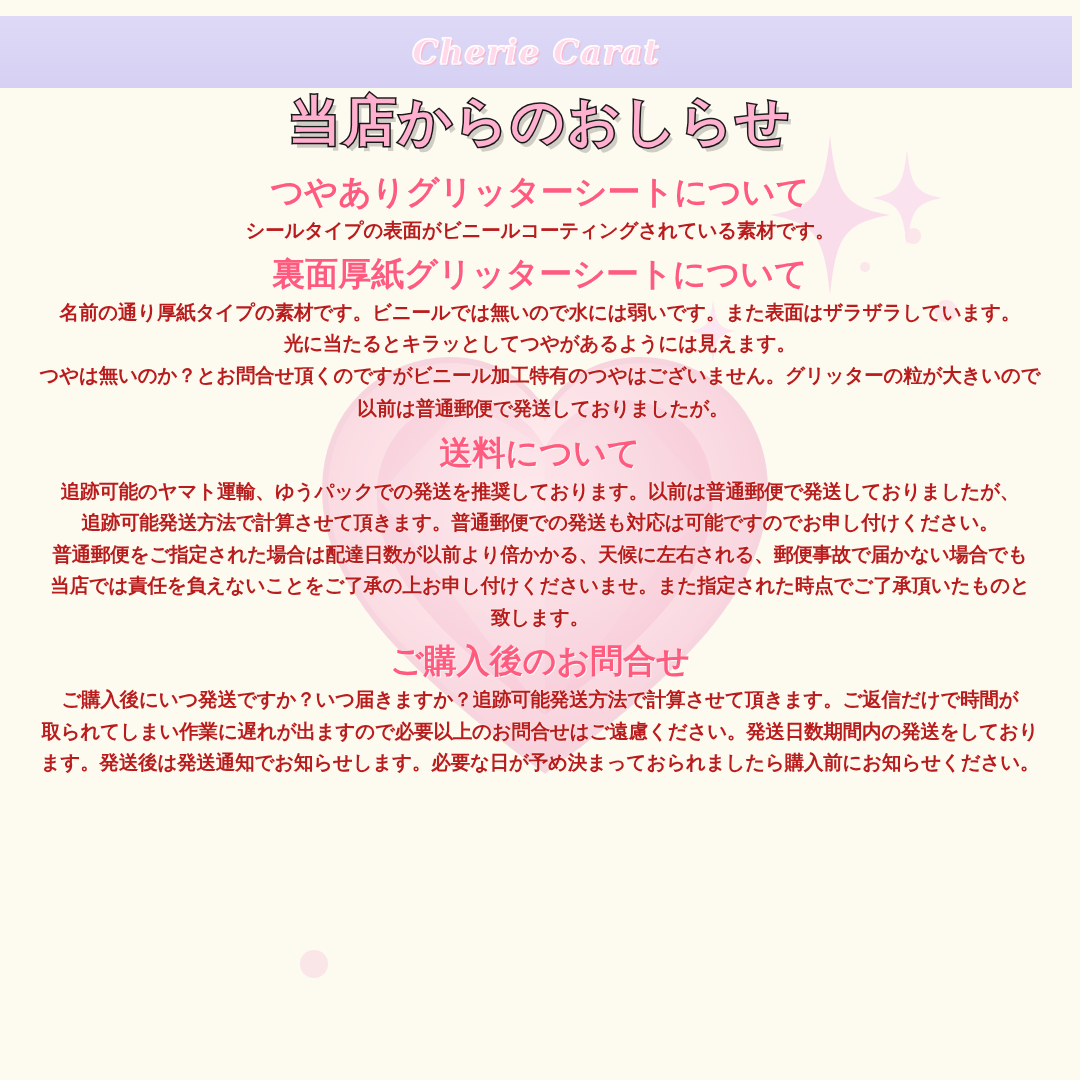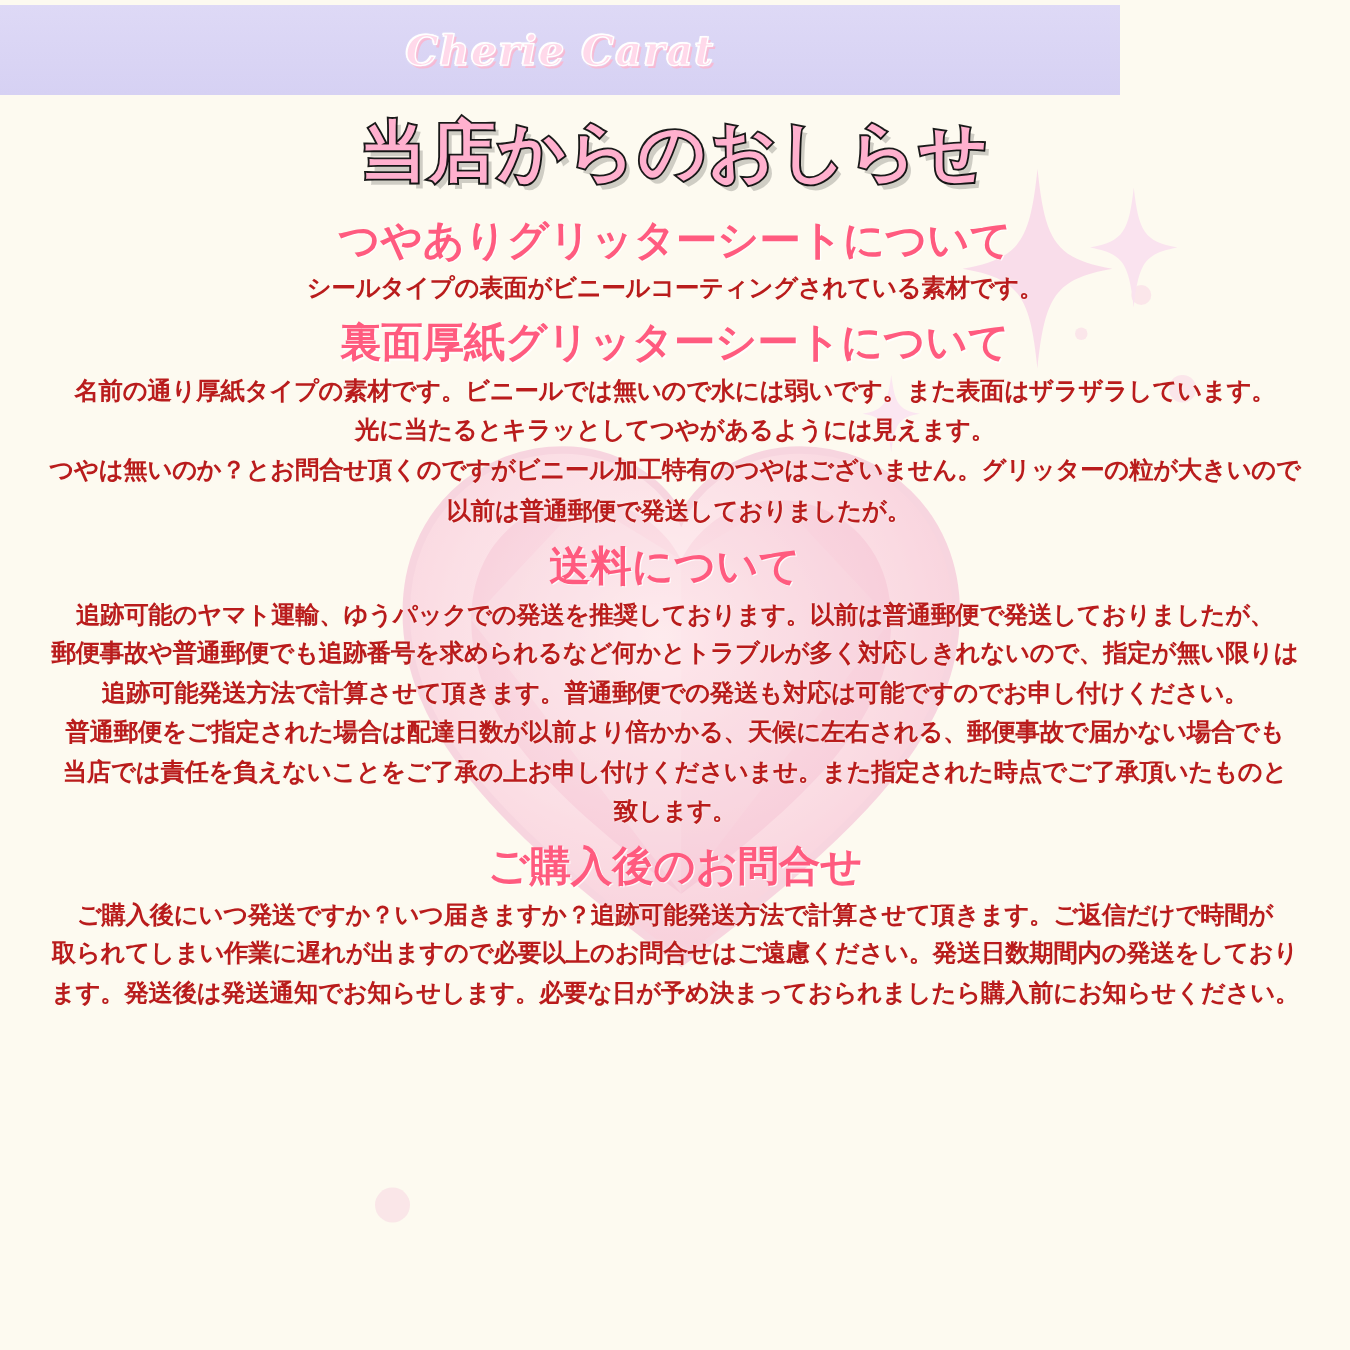--- a/index.html
+++ b/index.html
@@ -43,22 +43,22 @@
   .bubble {
     position: absolute;
     border-radius: 50%;
     background: rgba(249, 214, 230, 0.55);
   }
 
   
   .brand-band {
     position: absolute;
     left: 0;
-    top: 4px;
-    width: 896px;
+    top: 16px;
+    width: 1072px;
     height: 72px;
     background: linear-gradient(180deg, #ded9f6 0%, #d6d1f3 100%);
     z-index: 3;
     display: flex;
     align-items: center;
     justify-content: center;
   }
   .brand-title {
     font-family: "DejaVu Serif", serif;
     font-style: italic;
@@ -197,21 +197,20 @@
       <div class="section-body indent1">
         <p>以前は普通郵便で発送しておりましたが。</p>
       </div>
     </section>
 
 
     <section class="section">
       <div class="section-title">送料について</div>
       <div class="section-body">
         <p>追跡可能のヤマト運輸、ゆうパックでの発送を推奨しております。以前は普通郵便で発送しておりましたが、</p>
-        <p>郵便事故や普通郵便でも追跡番号を求められるなど何かとトラブルが多く対応しきれないので、指定が無い限りは</p>
         <p>追跡可能発送方法で計算させて頂きます。普通郵便での発送も対応は可能ですのでお申し付けください。</p>
         <p>普通郵便をご指定された場合は配達日数が以前より倍かかる、天候に左右される、郵便事故で届かない場合でも</p>
         <p>当店では責任を負えないことをご了承の上お申し付けくださいませ。また指定された時点でご了承頂いたものと</p>
         <p>致します。</p>
       </div>
     </section>
 
     <section class="section">
       <div class="section-title">ご購入後のお問合せ</div>
       <div class="section-body">

